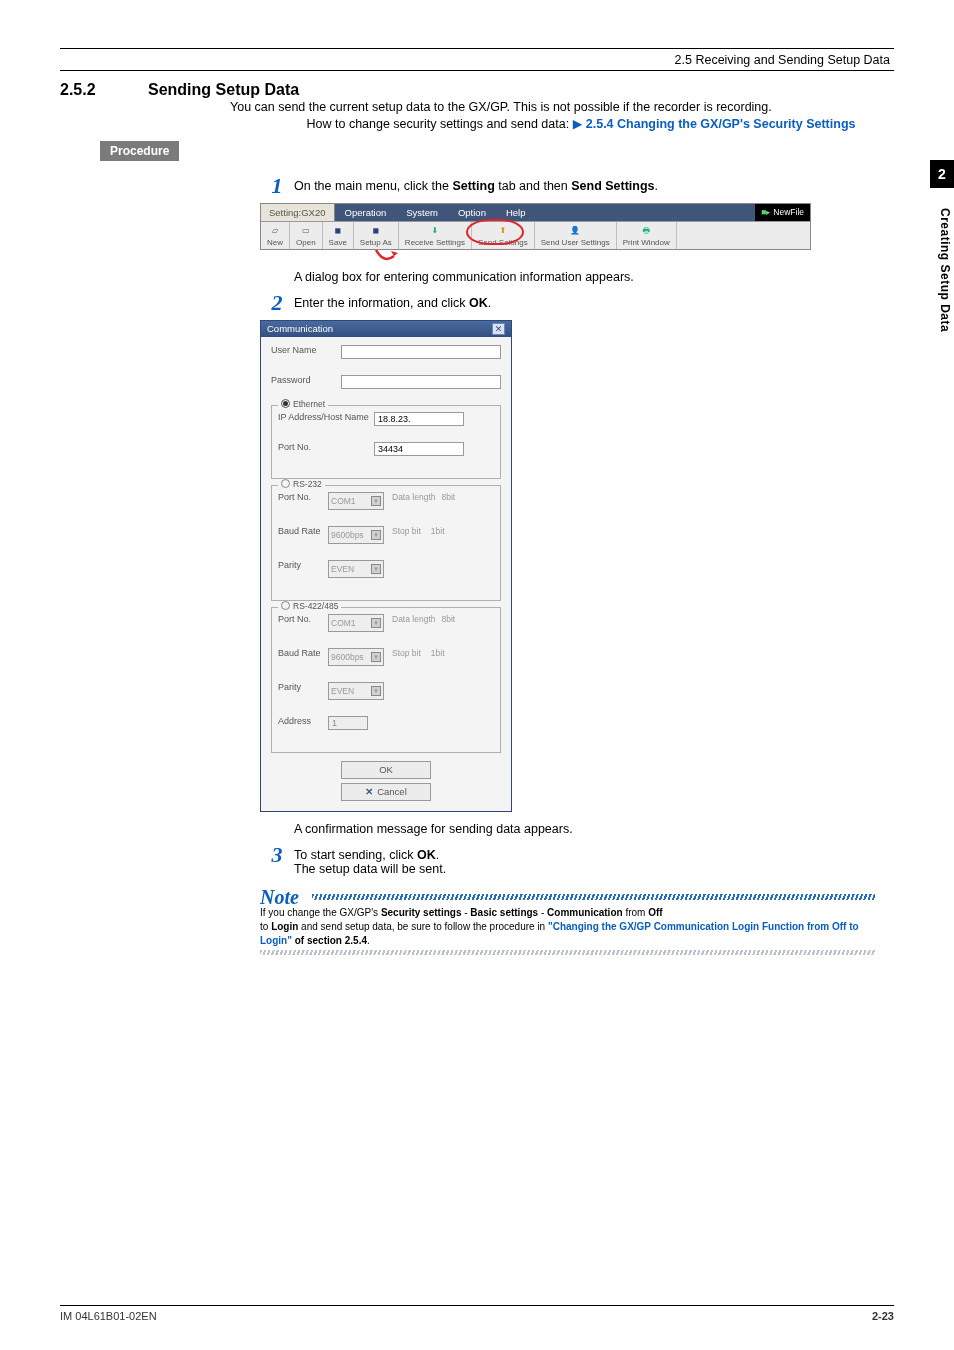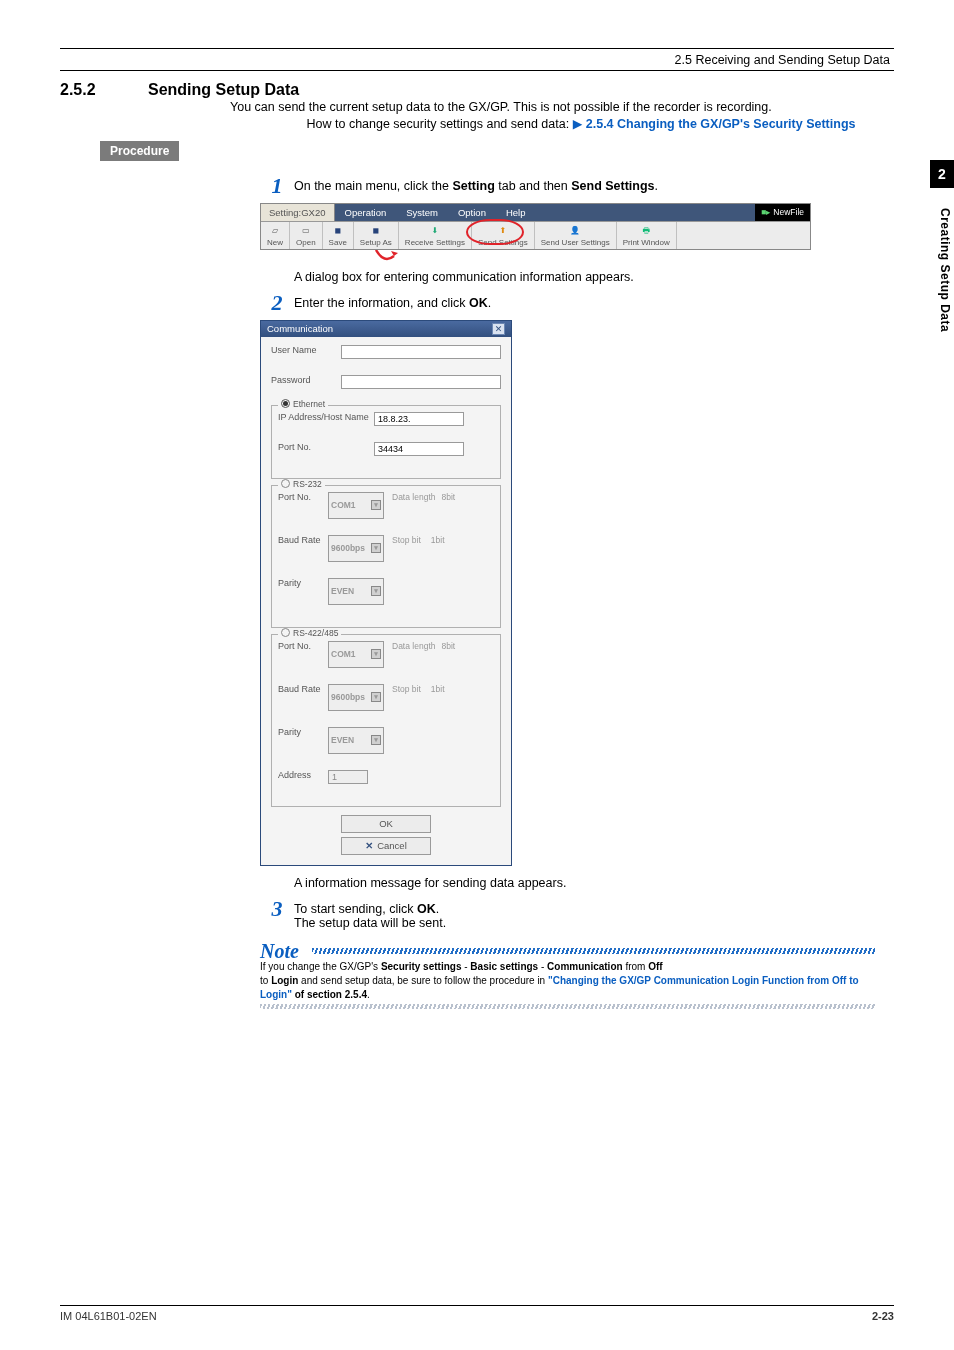--- a/index.html
+++ b/index.html
@@ -43,21 +43,21 @@
   .dlg { margin-left: 200px; margin-top: 6px; width: 252px; border: 1px solid #2b4a7b; background: #f4f4f4; font-size: 9px; color: #555; }
   .dlg-title { background: linear-gradient(#4a6aa0, #33507f); color: #fff; font-size: 9.5px; padding: 2px 6px; display:flex; align-items:center; }
   .dlg-title .xbtn { margin-left:auto; width:13px; height:12px; border:1px solid #6c87b3; background:#d9e2f0; color:#33507f; font-size:9px; text-align:center; line-height:10px; }
   .dlg-body { padding: 8px 10px 10px 10px; }
   .frow { display:flex; align-items:flex-start; margin-bottom:16px; }
   .flab { width: 70px; font-size:9px; }
   .ftxt { flex:1; height:14px; border:1px solid #9a9a9a; background:#fff; font-size:9px; padding:0 3px; }
   .ftxt.ro { background:#eee; color:#888; }
   .fset { border:1px solid #b0b0b0; margin-top:6px; padding:6px 6px 6px 6px; position:relative; }
   .fset-lab { position:absolute; top:-7px; left:6px; background:#f4f4f4; padding:0 3px; font-size:8.5px; display:flex; align-items:center; }
-  .sel { width:56px; height:27px; border:1px solid #9a9a9a; background:#fff; display:flex; align-items:center; justify-content:space-between; padding:0 2px; font-size:8.5px;font-weight:bold; }
+  .sel { width:56px; height:18px; border:1px solid #9a9a9a; background:#fff; display:flex; align-items:center; justify-content:space-between; padding:0 2px; font-size:8.5px; }
   .sel .caret { width:10px; height:10px; background:#d0d0d0; border:1px solid #888; display:flex; align-items:center; justify-content:center; font-size:7px; }
   .disabled { background:#eee !important; color:#999; }
   .btnbar { display:flex; flex-direction:column; align-items:center; margin-top:8px; gap:4px; }
   .dlgbtn { width:90px; height:18px; border:1px solid #9a9a9a; background:#ececec; font-size:9.5px; display:flex; align-items:center; justify-content:center; gap:4px; }
 
   .note-head { font-family: "Times New Roman", serif; font-style: italic; font-weight: bold; color: #0a5ec0; font-size: 20px; display: inline-block; }
   .note-block { margin-left: 200px; width: 615px; margin-top: 10px; }
   .note-row1 { position: relative; height: 18px; }
   .note-stripes { position: absolute; left: 52px; right: 0; top: 8px; height: 6px; background: repeating-linear-gradient(110deg, #0a5ec0 0 2px, transparent 2px 4px); opacity: .9; }
   .note-body { font-size: 10px; line-height: 1.4; padding: 2px 0 2px 0; }
@@ -281,21 +281,21 @@
             <span>OK</span>
           </div>
         <div class="dlgbtn">
             <span style="color:#33507f;font-weight:bold;">✕</span>
             <span>Cancel</span>
           </div>
       </div>
     </div>
   </div>
 
-  <p class="below-tb" style="margin-top:10px;">A information message for sending data appears.</p>
+  <p class="below-tb" style="margin-top:10px;">A confirmation message for sending data appears.</p>
 
   
   <div class="body-col" style="margin-left:200px; margin-top:4px;">
     <div class="step-row">
       <div class="step-num">3</div>
       <div class="step-text">
         <span>To start sending, click </span><b>OK</b><span>.</span><br>
         <span>The setup data will be sent.</span>
       </div>
     </div>

